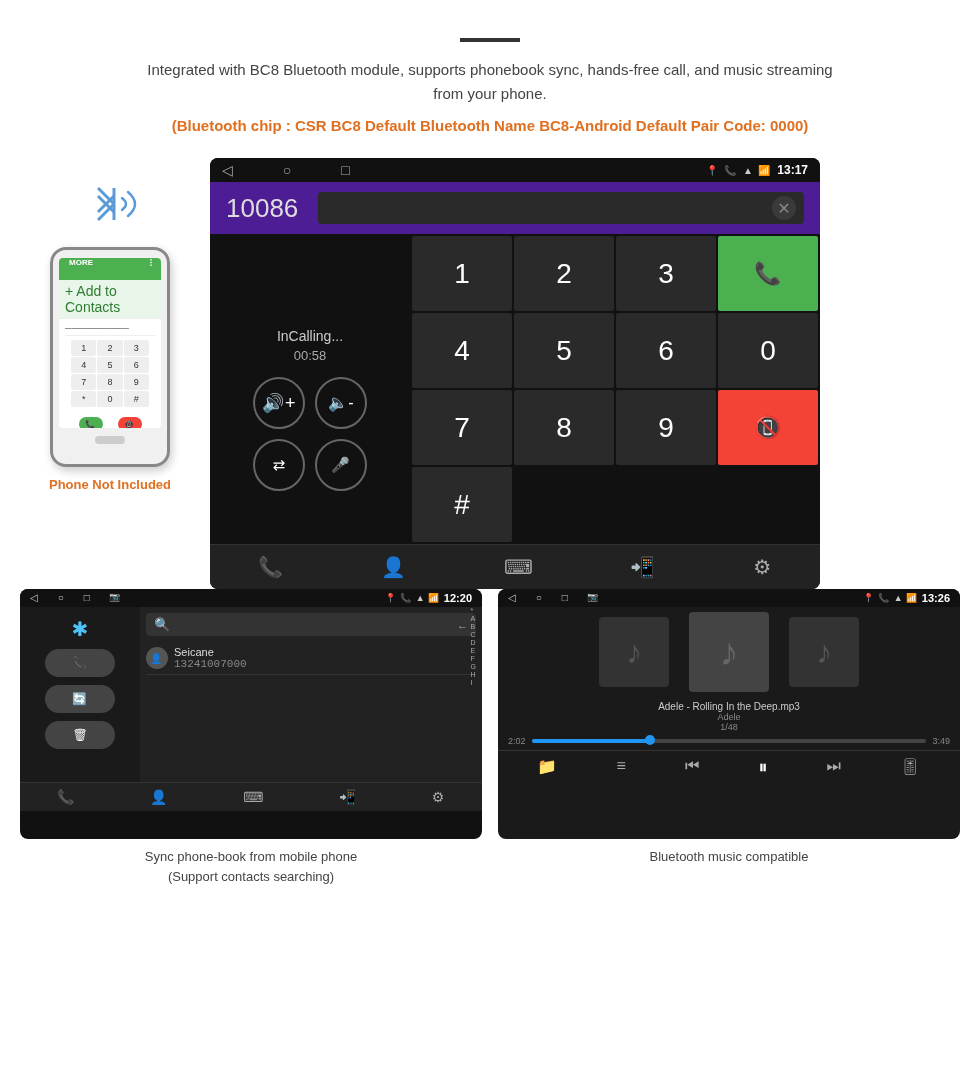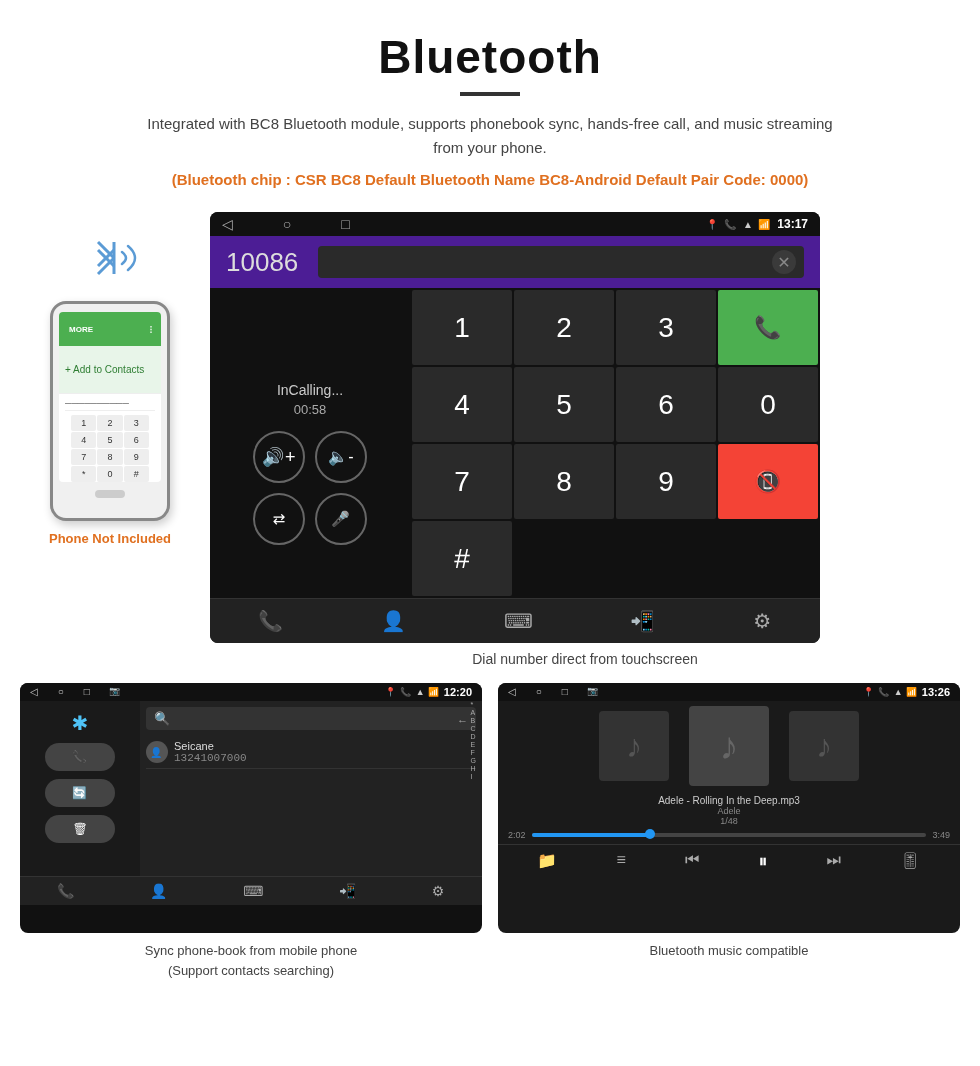--- a/index.html
+++ b/index.html
@@ -70,23 +70,22 @@
     }
     .phone-screen {
       background: #fff;
       margin: 8px 6px;
       height: 170px;
       border-radius: 4px;
       overflow: hidden;
     }
     .phone-top-bar {
       background: #4caf50;
-      height: 34px;
-      display: flex;
-      align-items: center;
+      height: 22px;
+      display: flex;
       justify-content: flex-end;
       padding: 0 6px;
       font-size: 9px;
       color: white;
       font-weight: bold;
     }
     .phone-contact-row {
       padding: 4px 6px;
       font-size: 8px;
       color: #333;
@@ -452,21 +451,20 @@
 
     
     .bt-svg {
       margin-bottom: 5px;
     }
   </style>
 </head>
 <body>
 
 <div class="page-header">
-  <h1 class="page-title">Bluetooth</h1>
   <div class="title-underline"></div>
   <p class="page-subtitle">Integrated with BC8 Bluetooth module, supports phonebook sync, hands-free call, and music streaming from your phone.</p>
   <p class="bluetooth-info">(Bluetooth chip : CSR BC8    Default Bluetooth Name BC8-Android    Default Pair Code: 0000)</p>
 </div>
 
 <div class="main-content">
 
   <div class="phone-section">
 
     <div class="bt-svg">
@@ -482,21 +480,21 @@
         <path d="M58 24 Q72 36 58 48" fill="none" stroke="#5b9bd5" stroke-width="2.5" stroke-linecap="round"></path>
       </svg>
     </div>
 
     <div class="phone-mockup">
       <div class="phone-screen">
         <div class="phone-top-bar">
           <span style="flex:1;font-size:8px;color:white;padding-left:4px;">MORE</span>
           <span style="font-size:8px;">⋮</span>
         </div>
-        <div class="phone-contact-row" style="background:#e8f5e9;padding:18px 6px;font-size:10px;color:#2e7d32;">+ Add to Contacts</div>
+        <div class="phone-contact-row" style="background:#e8f5e9;padding:3px 6px;font-size:14px;color:#2e7d32;">+ Add to Contacts</div>
         <div style="padding:4px 6px;">
           <div style="font-size:9px;color:#555;margin-bottom:4px;border-bottom:1px solid #eee;padding-bottom:2px;">──────────</div>
           <div class="phone-dialpad">
             <div class="phone-dialpad-key">1</div>
             <div class="phone-dialpad-key">2</div>
             <div class="phone-dialpad-key">3</div>
             <div class="phone-dialpad-key">4</div>
             <div class="phone-dialpad-key">5</div>
             <div class="phone-dialpad-key">6</div>
             <div class="phone-dialpad-key">7</div>
@@ -578,21 +576,20 @@
 
       <div class="android-bottomnav">
         <span class="nav-icon">📞</span>
         <span class="nav-icon">👤</span>
         <span class="nav-icon">⌨</span>
         <span class="nav-icon">📲</span>
         <span class="nav-icon">⚙</span>
       </div>
     </div>
 
-    <p class="caption">Dial number direct from touchscreen</p>
   </div>
 </div>
 
 <div class="screenshots-row">
 
   <div class="screenshot-block">
     <div class="android-small">
       <div class="as-statusbar">
         <div style="display:flex;gap:20px;">
           <span>◁</span>

